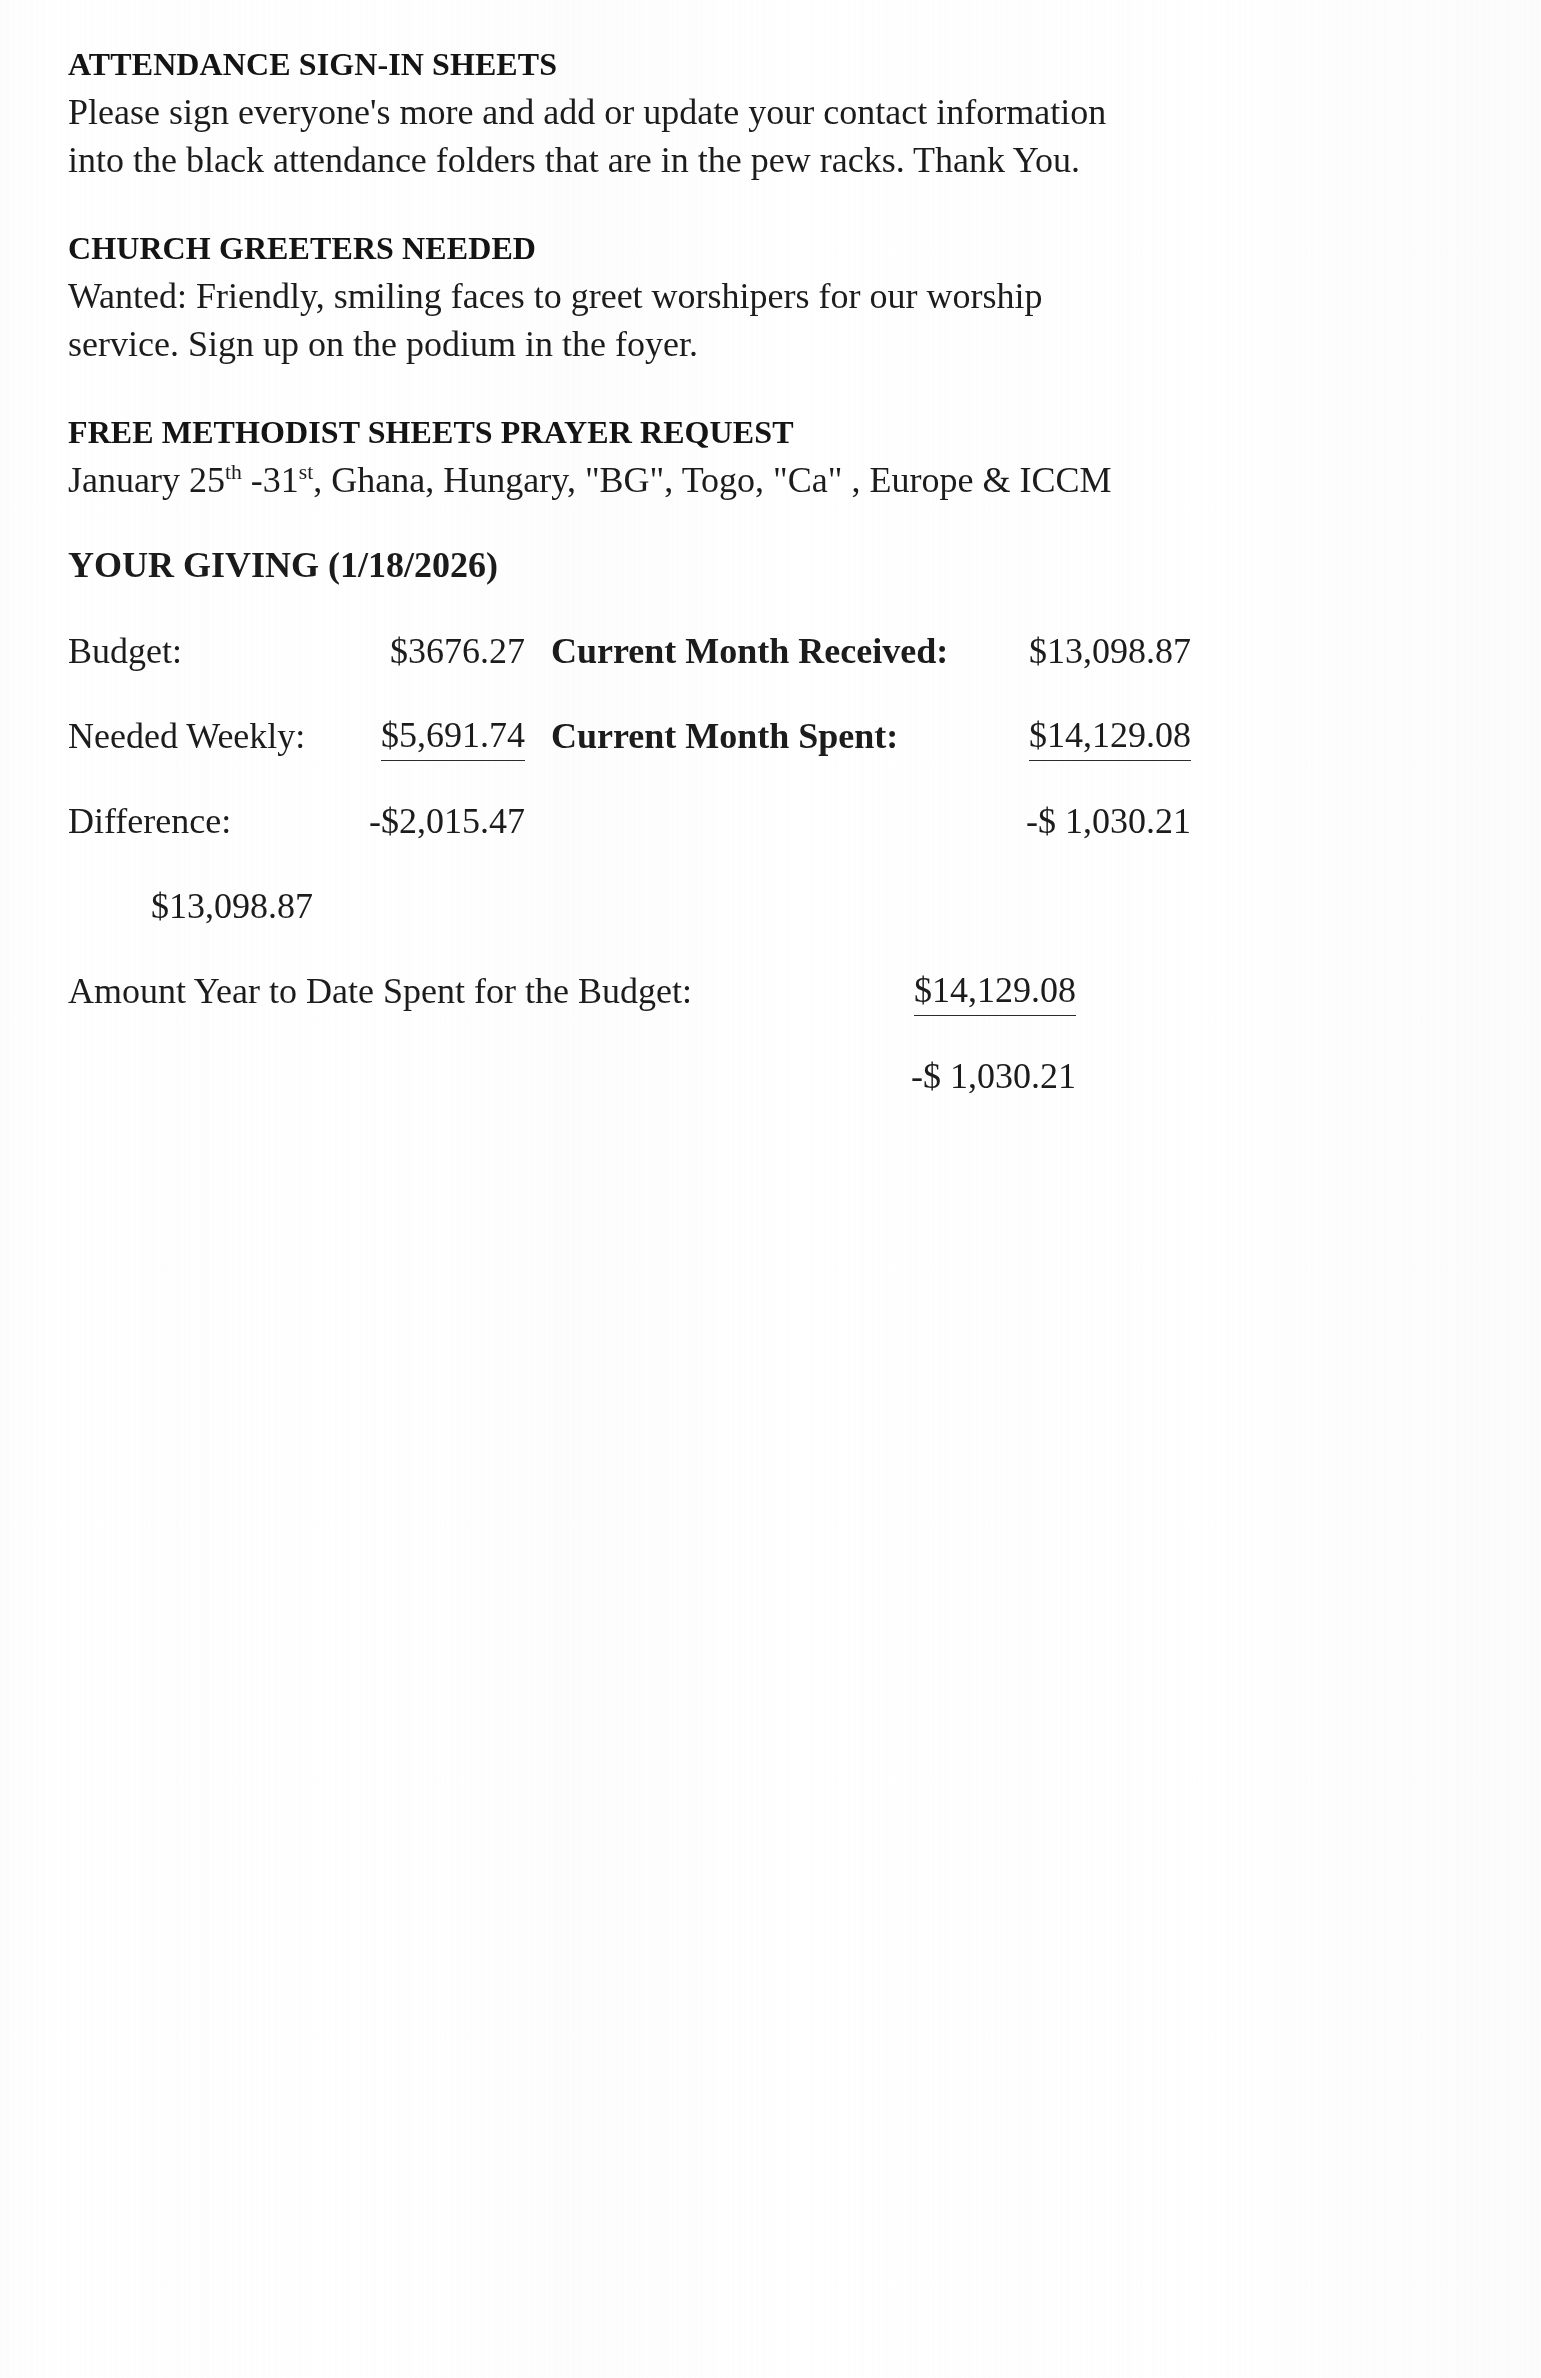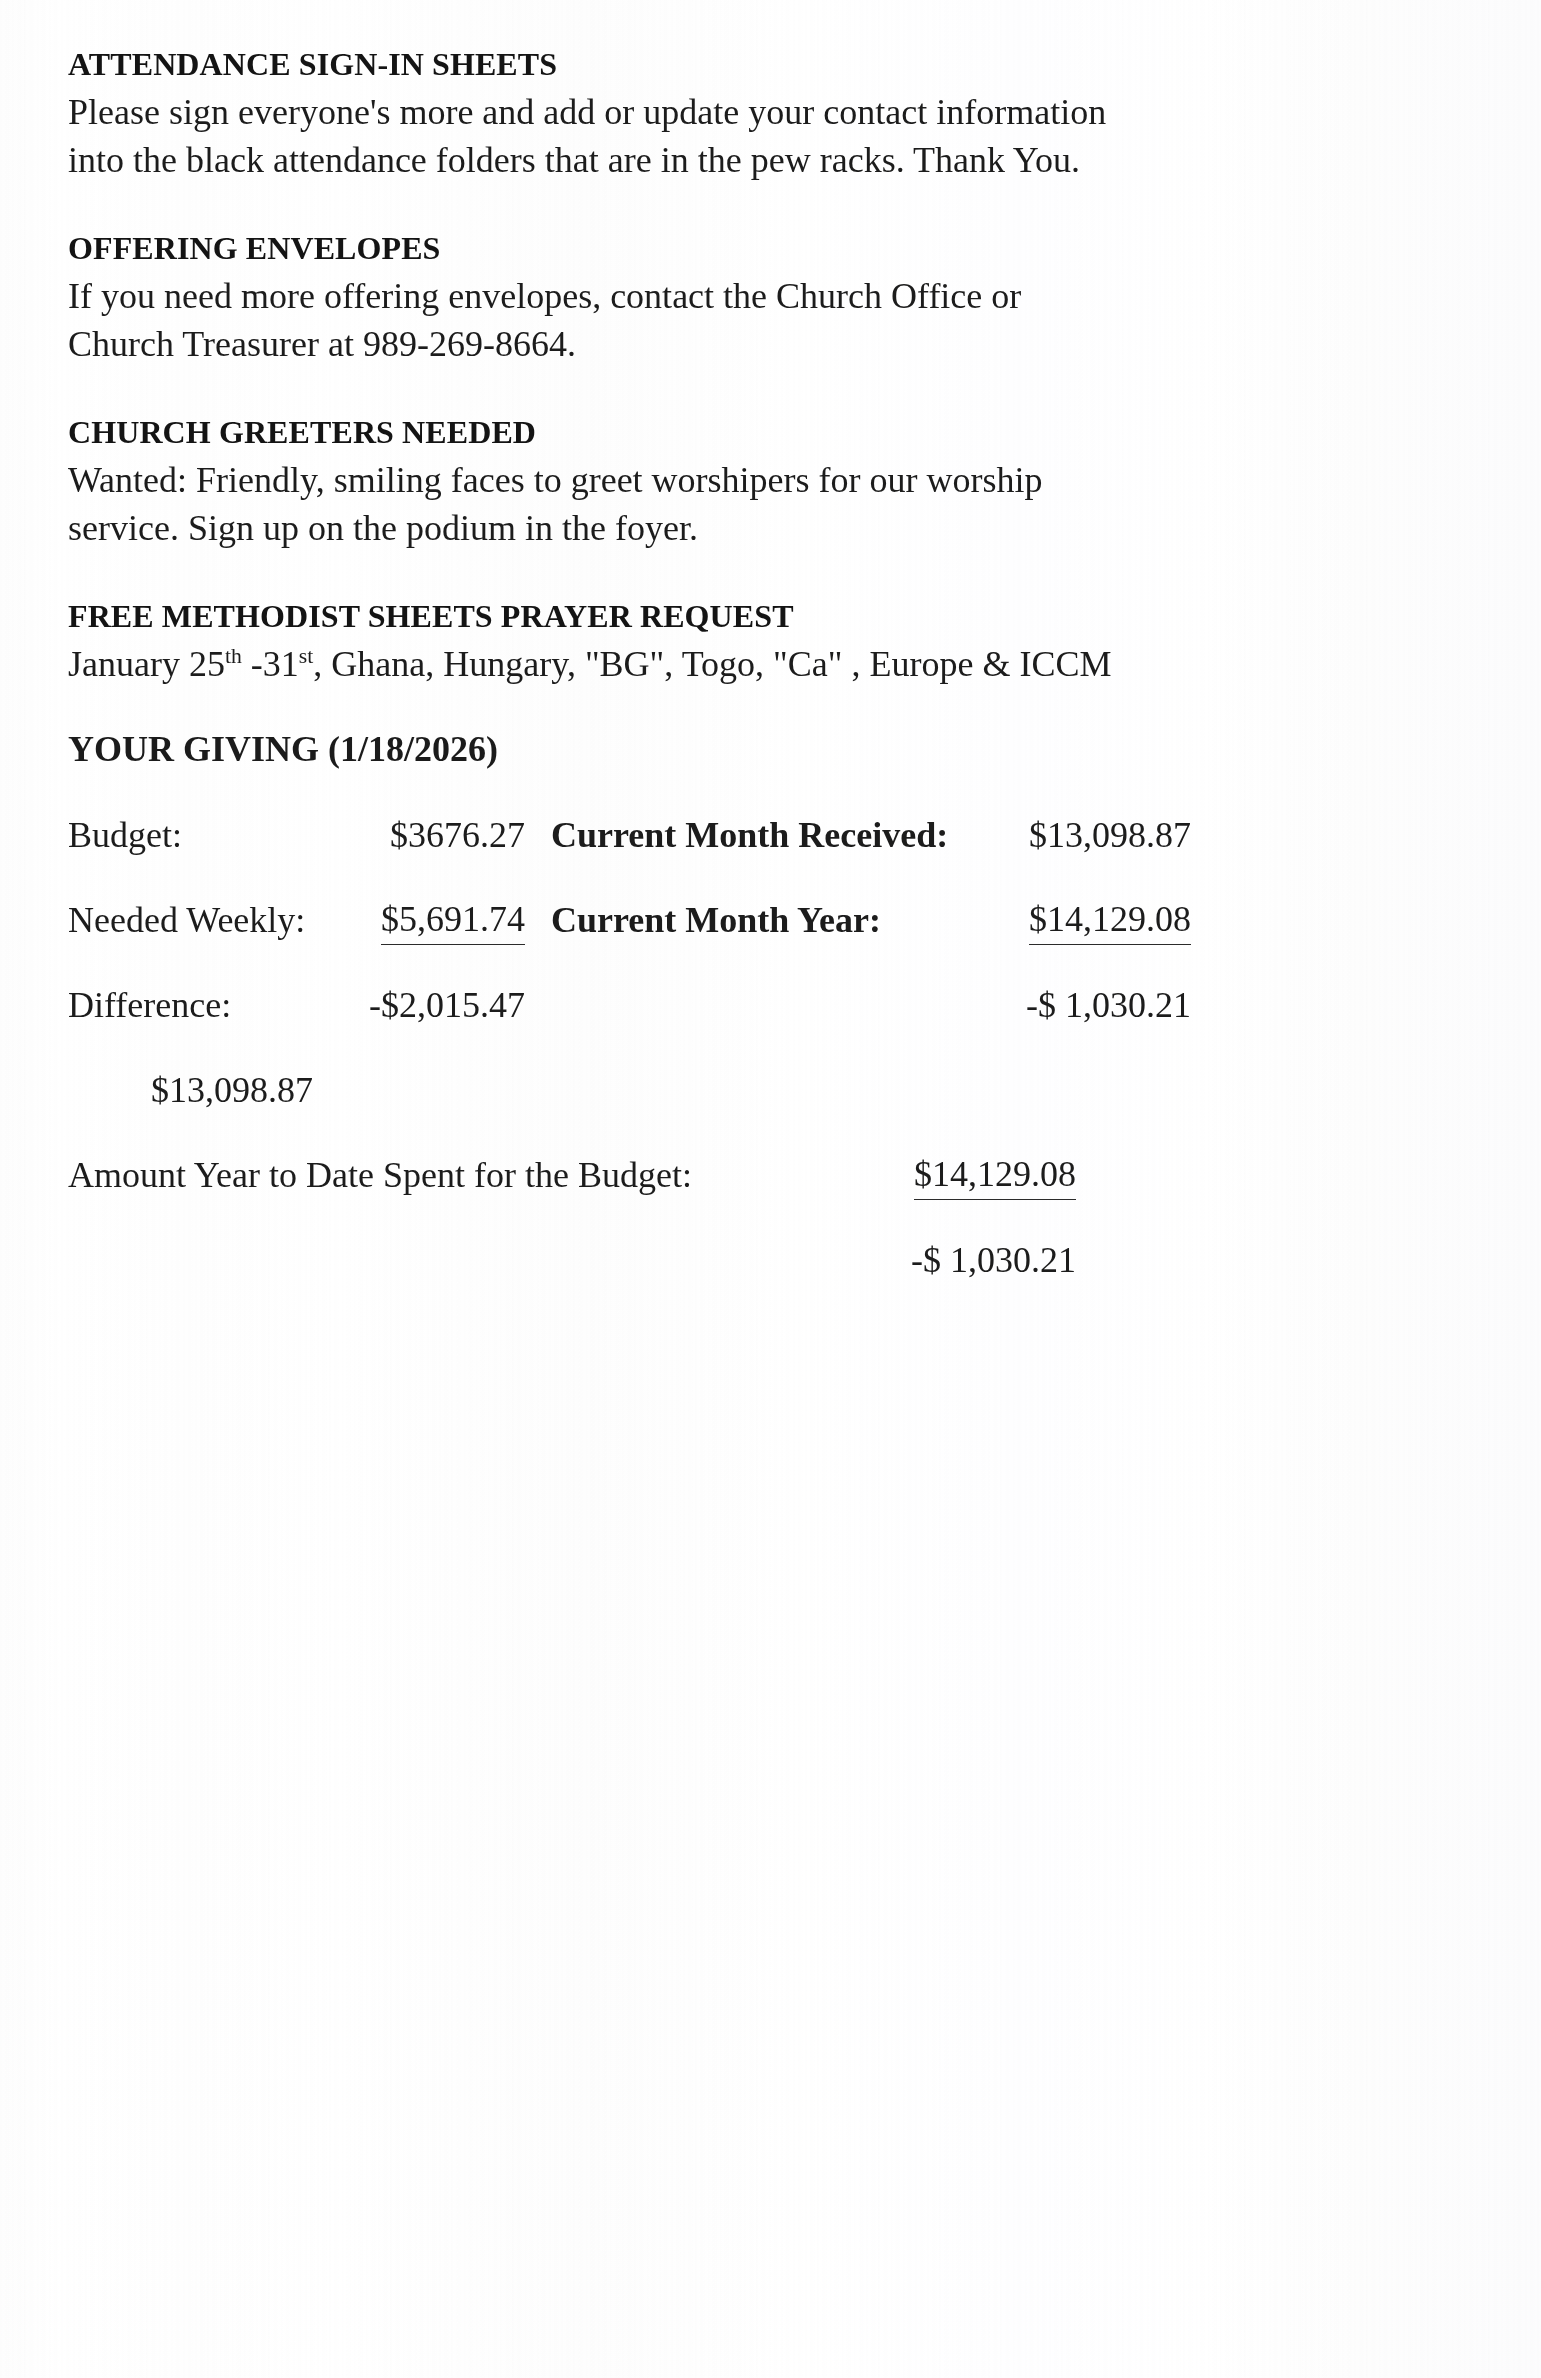--- a/index.html
+++ b/index.html
@@ -127,25 +127,20 @@
 <div class="grain"></div>
 
 <div class="content">
 
   <div class="section">
     <h2 class="section-title">ATTENDANCE SIGN-IN SHEETS</h2>
     <p class="section-body">Please sign everyone's more and add or update your contact information</p>
     <p class="section-body">into the black attendance folders that are in the pew racks. Thank You.</p>
   </div>
 
-  <div class="section">
-    <h2 class="section-title">OFFERING ENVELOPES</h2>
-    <p class="section-body">If you need more offering envelopes, contact the Church Office or</p>
-    <p class="section-body">Church Treasurer at 989-269-8664.</p>
-  </div>
 
   <div class="section">
     <h2 class="section-title">CHURCH GREETERS NEEDED</h2>
     <p class="section-body">Wanted: Friendly, smiling faces to greet worshipers for our worship</p>
     <p class="section-body">service. Sign up on the podium in the foyer.</p>
   </div>
 
   <div class="section tight">
     <h2 class="section-title">FREE METHODIST SHEETS PRAYER REQUEST</h2>
     <p class="section-body"><span>January 25</span><sup>th</sup>
@@ -162,21 +157,21 @@
         <span class="c-amount">$3676.27</span>
         <span class="c-gap"></span>
         <span class="c-rlabel w1">Current Month Received:</span>
         <span class="c-ramount">$13,098.87</span>
       </div>
 
       <div class="grow">
         <span class="c-label">Needed Weekly:</span>
         <span class="c-amount"><span class="ruled">$5,691.74</span></span>
         <span class="c-gap"></span>
-        <span class="c-rlabel w1">Current Month Year:</span>
+        <span class="c-rlabel w1">Current Month Spent:</span>
         <span class="c-ramount"><span class="ruled">$14,129.08</span></span>
       </div>
 
       <div class="grow">
         <span class="c-label">Difference:</span>
         <span class="c-amount">-$2,015.47</span>
         <span class="c-gap"></span>
         <span class="c-rlabel w1"></span>
         <span class="c-ramount">-$ 1,030.21</span>
       </div>

